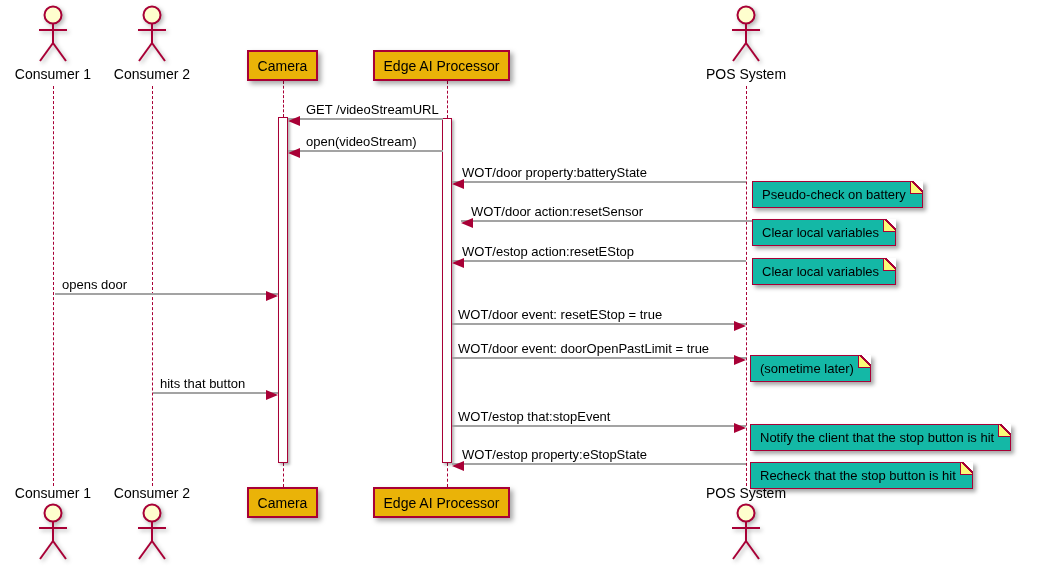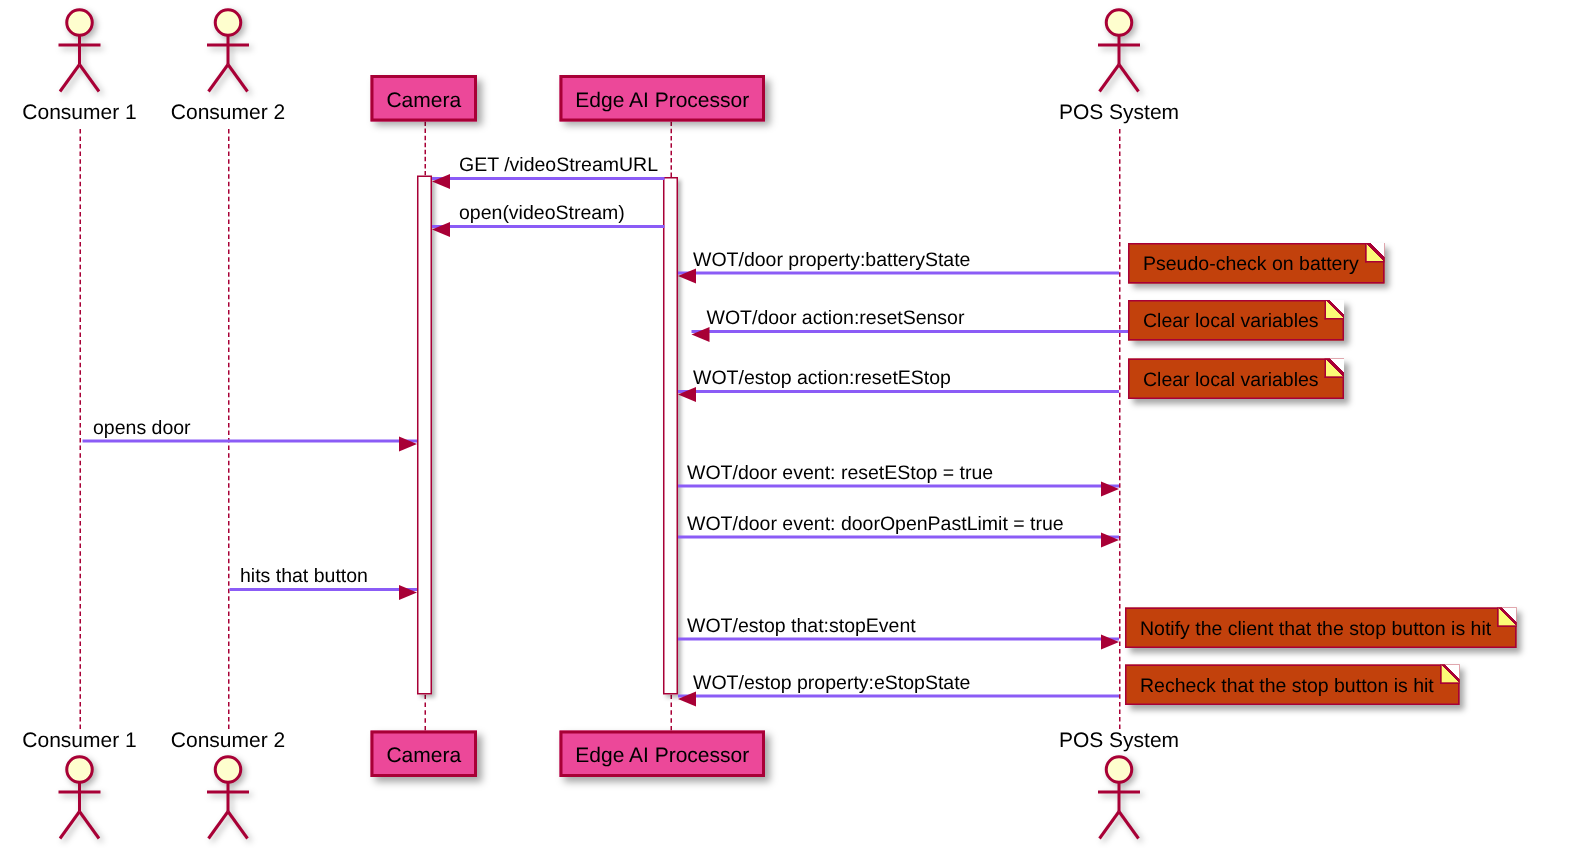--- a/index.html
+++ b/index.html
@@ -4,40 +4,40 @@
 <style>
   html,body{margin:0;padding:0;background:#ffffff;}
   .canvas{
     position:relative;width:1053px;height:575px;background:#ffffff;
     font-family:"Liberation Sans","DejaVu Sans",sans-serif;color:#000;
     overflow:hidden;
     text-align:right;
   }
   .lifeline{position:absolute;width:0;border-left:1px dashed #A80036;}
   .pbox{
-    position:absolute;box-sizing:border-box;background:#ec4899;border:2px solid #A80036;
+    position:absolute;box-sizing:border-box;background:#eab308;border:2px solid #A80036;
     box-shadow:3px 3px 5px rgba(0,0,0,.35);display:flex;align-items:center;justify-content:center;
     font-size:14px;white-space:nowrap;
   }
   .activation{
     position:absolute;box-sizing:border-box;width:10px;background:#ffffff;
     border:1px solid #A80036;box-shadow:2px 2px 3px rgba(0,0,0,.3);
   }
   .actor{position:absolute;width:114px;display:flex;flex-direction:column;align-items:center;}
   .actor svg{filter:drop-shadow(2px 2px 2px rgba(0,0,0,.3));}
   .actor-label{font-size:14px;white-space:nowrap;line-height:17px;}
-  .msg{position:absolute;height:0;border-top:2px solid #8b5cf6;}
+  .msg{position:absolute;height:0;border-top:2px solid #a3a3a3;}
   .msg .lbl{position:absolute;bottom:3px;font-size:13px;white-space:nowrap;}
   .head{position:absolute;width:0;height:0;border-top:5px solid transparent;border-bottom:5px solid transparent;top:-4px;}
   .head.left{left:0;border-right:12px solid #A80036;}
   .head.right{right:0;border-left:12px solid #A80036;}
   .note{
-    position:absolute;box-sizing:border-box;background:#c2410c;border:1px solid #A80036;
+    position:absolute;box-sizing:border-box;background:#14b8a6;border:1px solid #A80036;
     box-shadow:3px 3px 4px rgba(0,0,0,.35);font-size:13px;line-height:17px;
-    padding:4px 16px 4px 9px;white-space:nowrap;
+    padding:4px 16px 4px 9px;white-space:nowrap;margin-top:19px;
   }
   .fold{
     position:absolute;top:-1px;right:-1px;width:12px;height:12px;
     background:linear-gradient(225deg,#ffffff 40%,#A80036 40%,#A80036 52%,#FBFB77 52%);
     border-left:1px solid #A80036;border-bottom:1px solid #A80036;
   }
 </style>
 </head>
 <body>
 
@@ -142,20 +142,24 @@
     <span class="fold"></span>
   </div>
   <div class="note" style="left:752px;top:200px">
     <span>Clear local variables</span>
     <span class="fold"></span>
   </div>
   <div class="note" style="left:752px;top:239px">
     <span>Clear local variables</span>
     <span class="fold"></span>
   </div>
+  <div class="note" style="left:750px;top:336px">
+    <span>(sometime later)</span>
+    <span class="fold"></span>
+  </div>
   <div class="note" style="left:750px;top:405px">
     <span>Notify the client that the stop button is hit</span>
     <span class="fold"></span>
   </div>
   <div class="note" style="left:750px;top:443px">
     <span>Recheck that the stop button is hit</span>
     <span class="fold"></span>
   </div>
 
   <div class="pbox" style="left:247px;top:487px;width:71px;height:31px">

